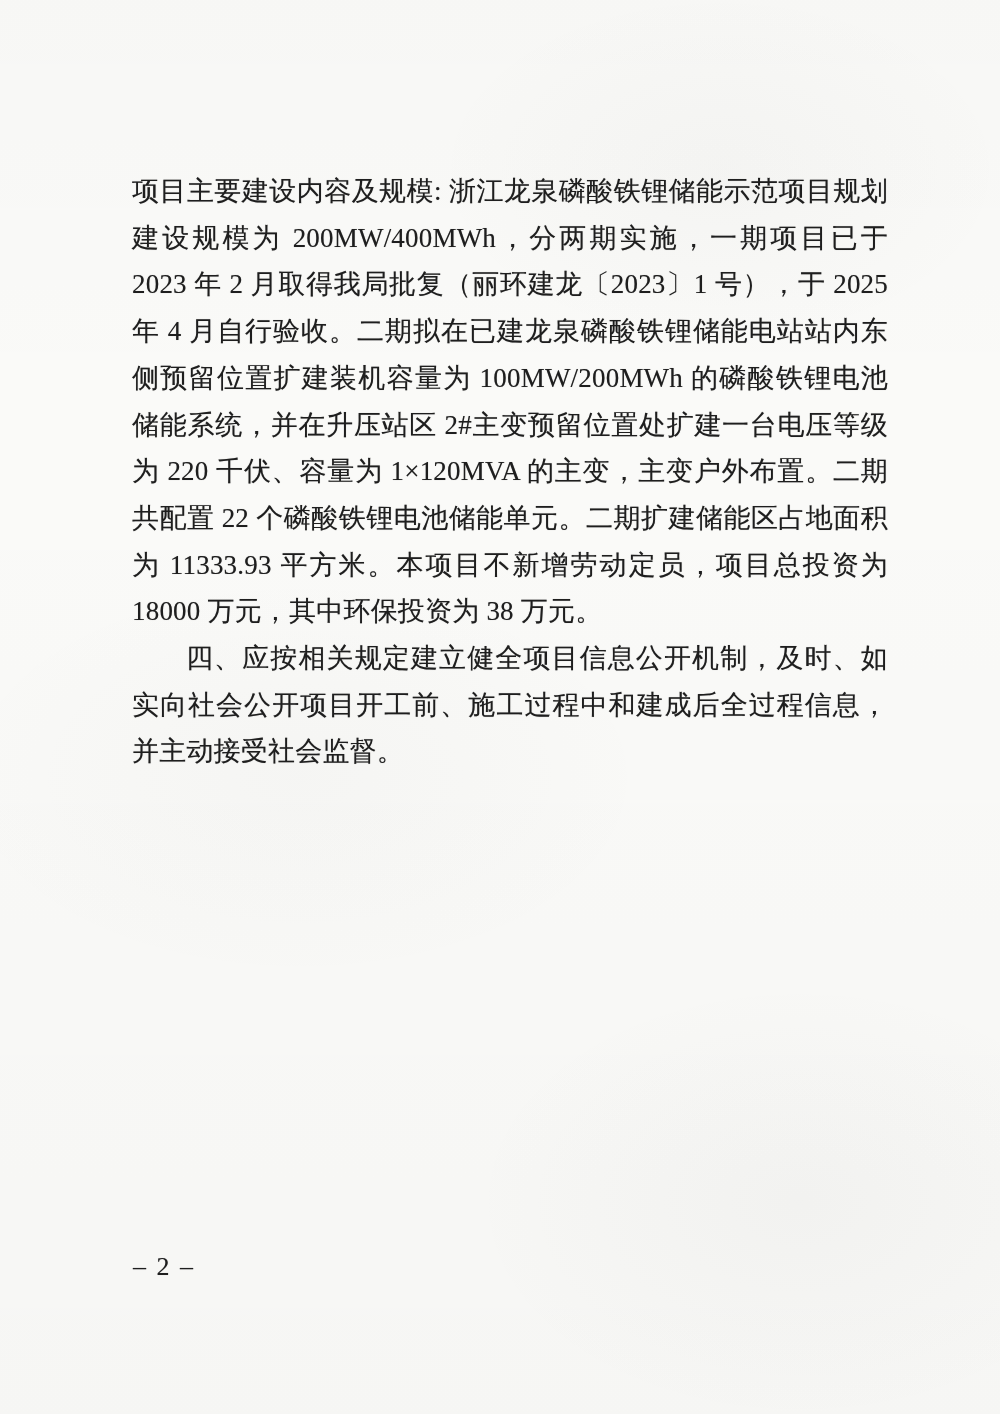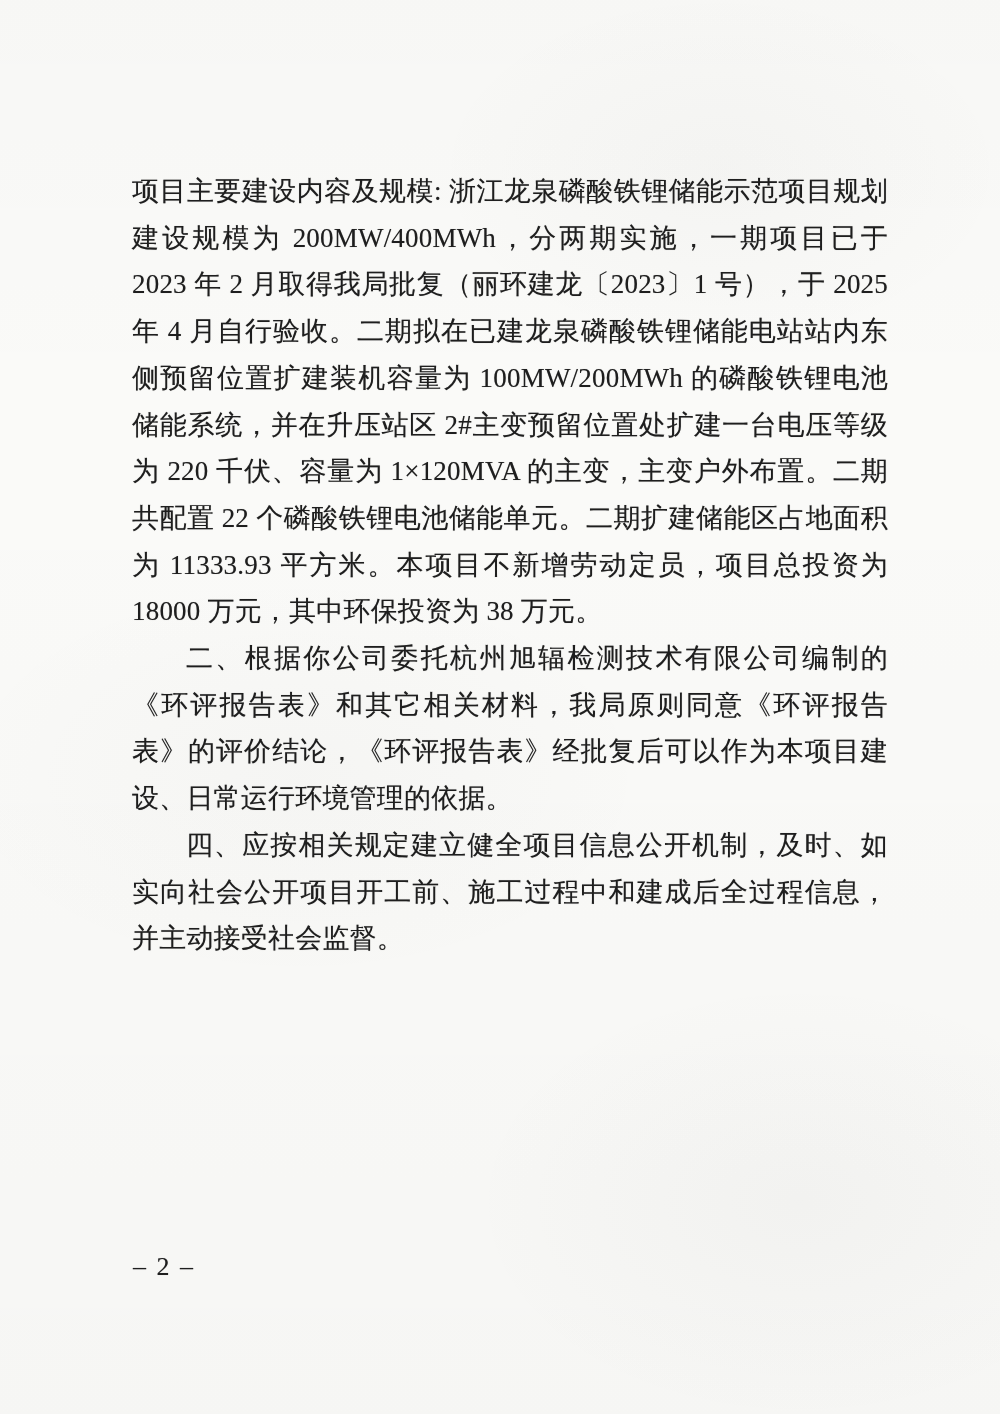--- a/index.html
+++ b/index.html
@@ -54,18 +54,17 @@
   }
 </style>
 </head>
 <body>
 
 <div class="page">
   <div class="scan-noise"></div>
 
   <main class="text-block">
     <p class="para">项目主要建设内容及规模: 浙江龙泉磷酸铁锂储能示范项目规划建设规模为 200MW/400MWh，分两期实施，一期项目已于 2023 年 2 月取得我局批复（丽环建龙〔2023〕1 号），于 2025 年 4 月自行验收。二期拟在已建龙泉磷酸铁锂储能电站站内东侧预留位置扩建装机容量为 100MW/200MWh 的磷酸铁锂电池储能系统，并在升压站区 2#主变预留位置处扩建一台电压等级为 220 千伏、容量为 1×120MVA 的主变，主变户外布置。二期共配置 22 个磷酸铁锂电池储能单元。二期扩建储能区占地面积为 11333.93 平方米。本项目不新增劳动定员，项目总投资为 18000 万元，其中环保投资为 38 万元。</p>
-    <p class="para indent">二、根据你公司委托杭州旭辐检测技术有限公司编制的《环评报告表》和其它相关材料，我局原则同意《环评报告表》的评价结论，《环评报告表》经批复后可以作为本项目建设、日常运行环境管理的依据。</p>
     <p class="para indent">四、应按相关规定建立健全项目信息公开机制，及时、如实向社会公开项目开工前、施工过程中和建成后全过程信息，并主动接受社会监督。</p>
   </main>
 
   <div class="page-number">– 2 –</div>
 </div>
 
 </body></html>

